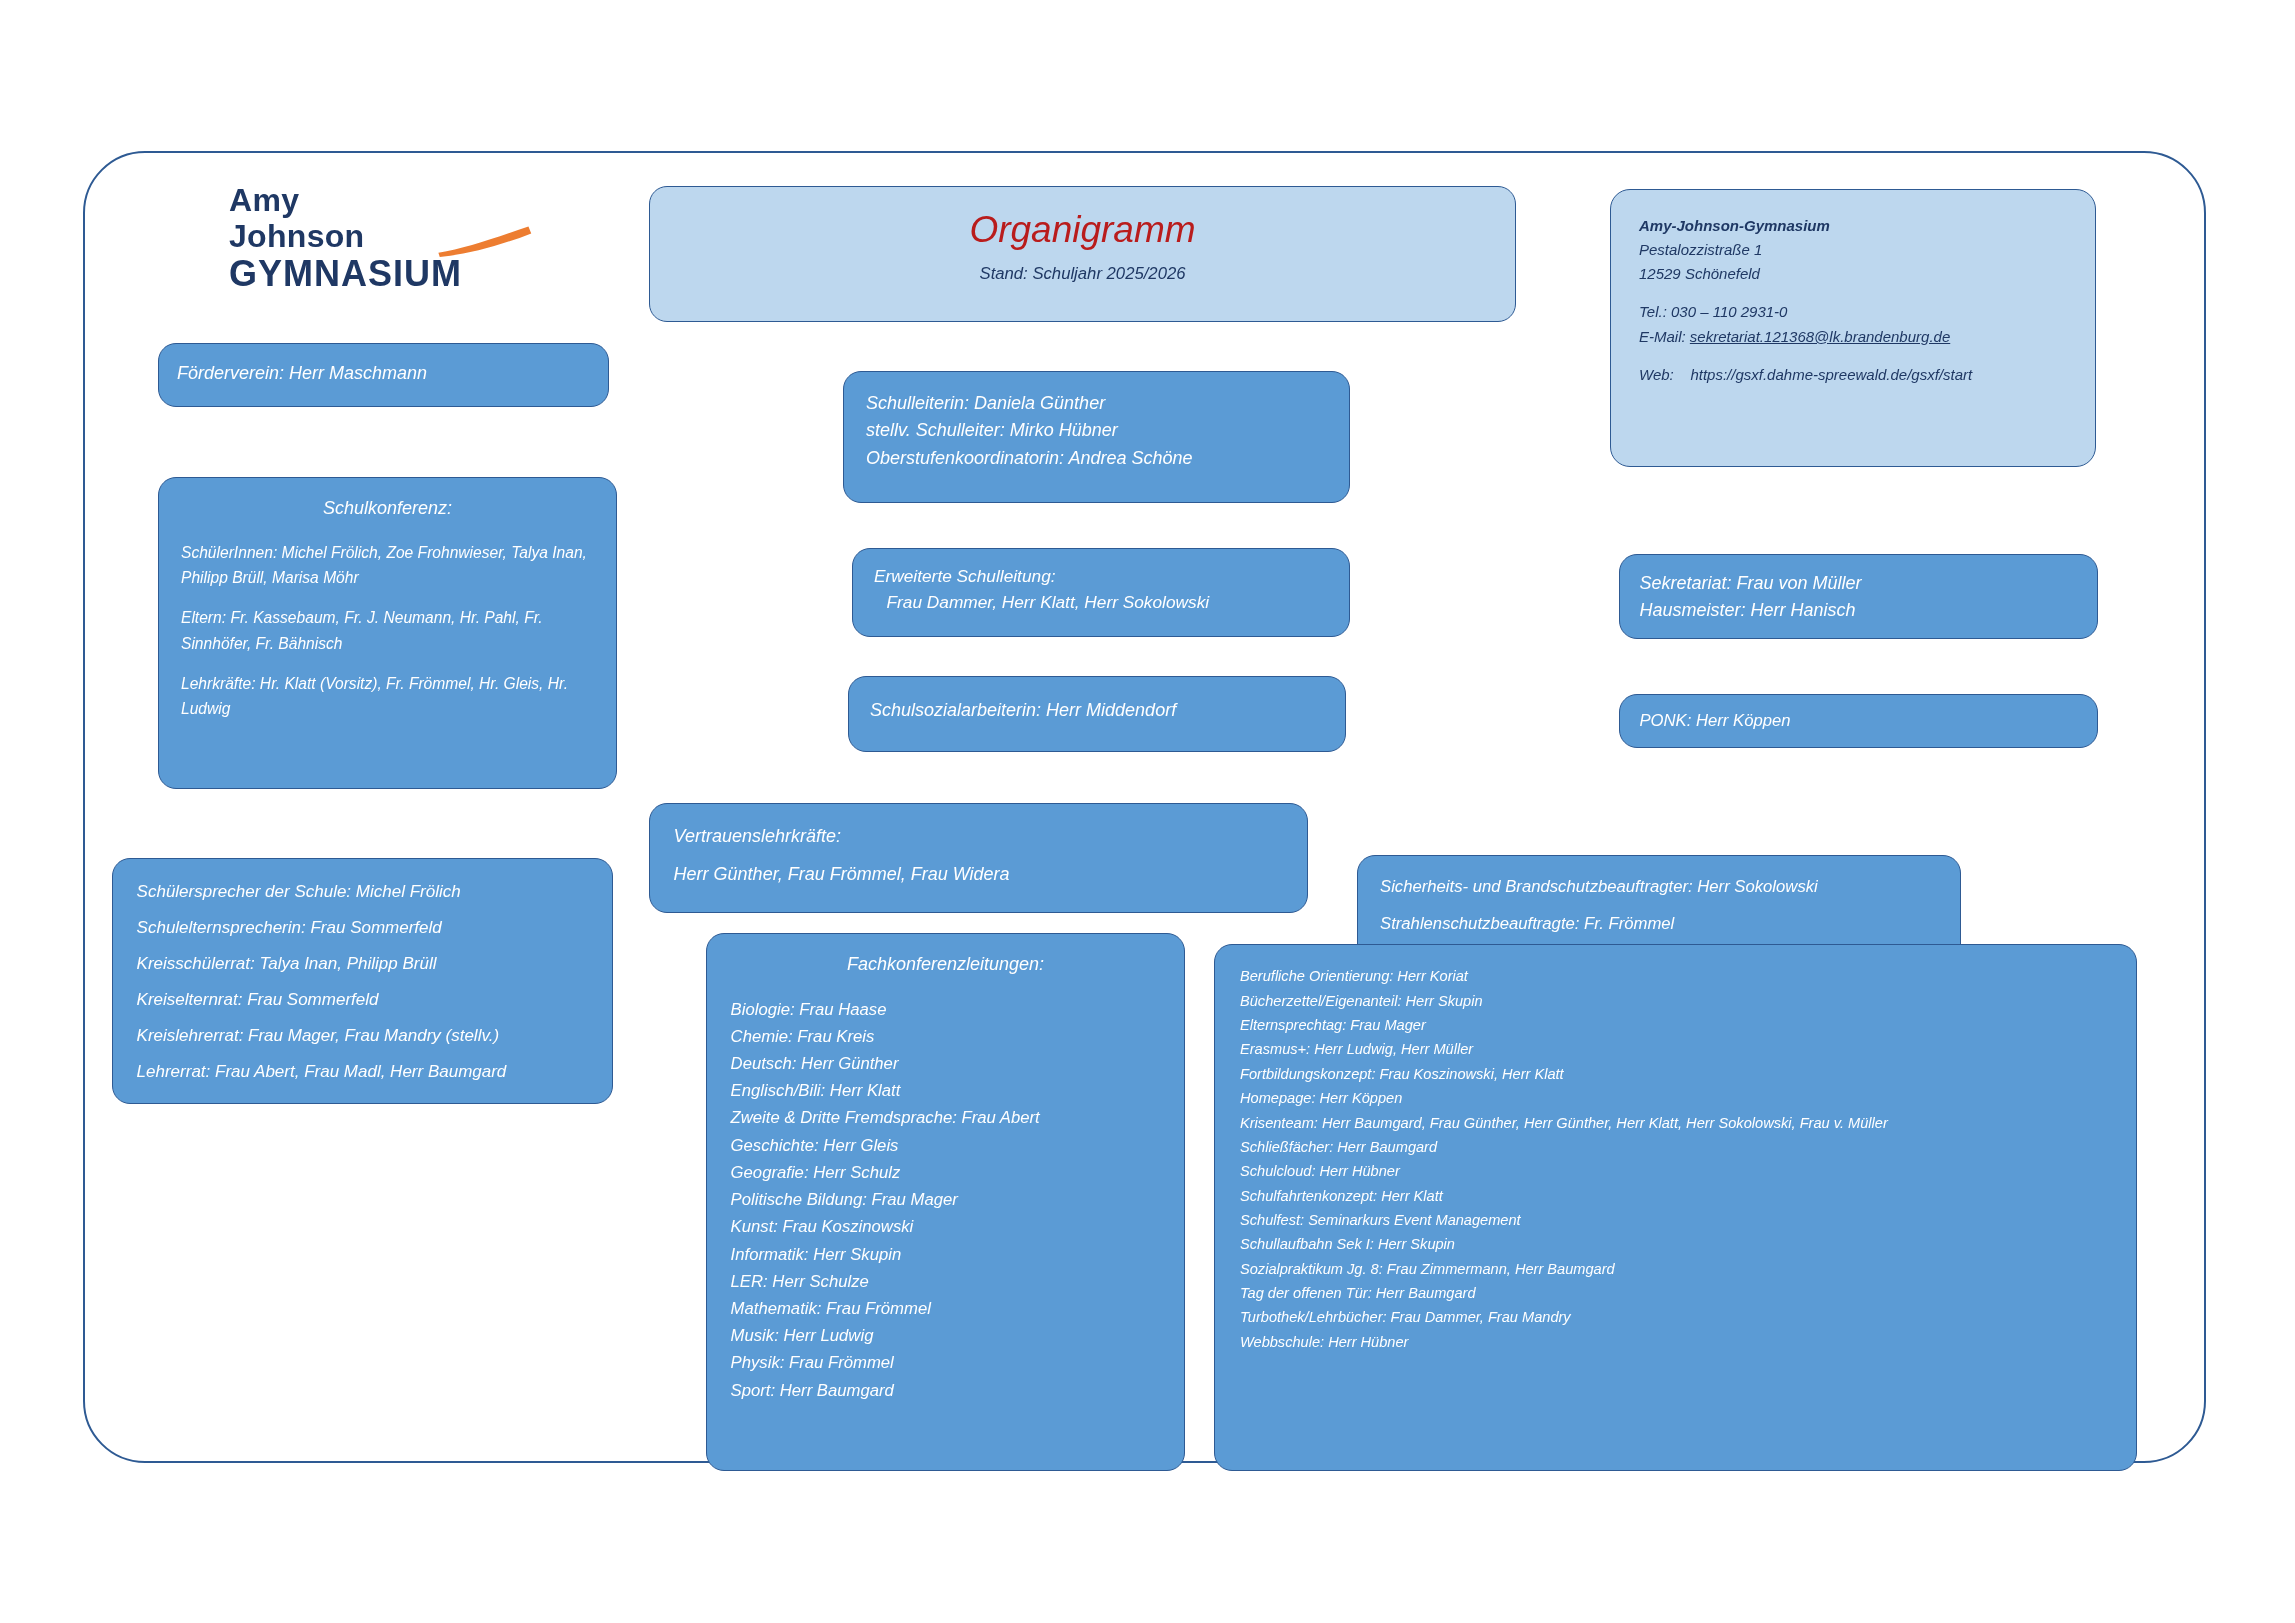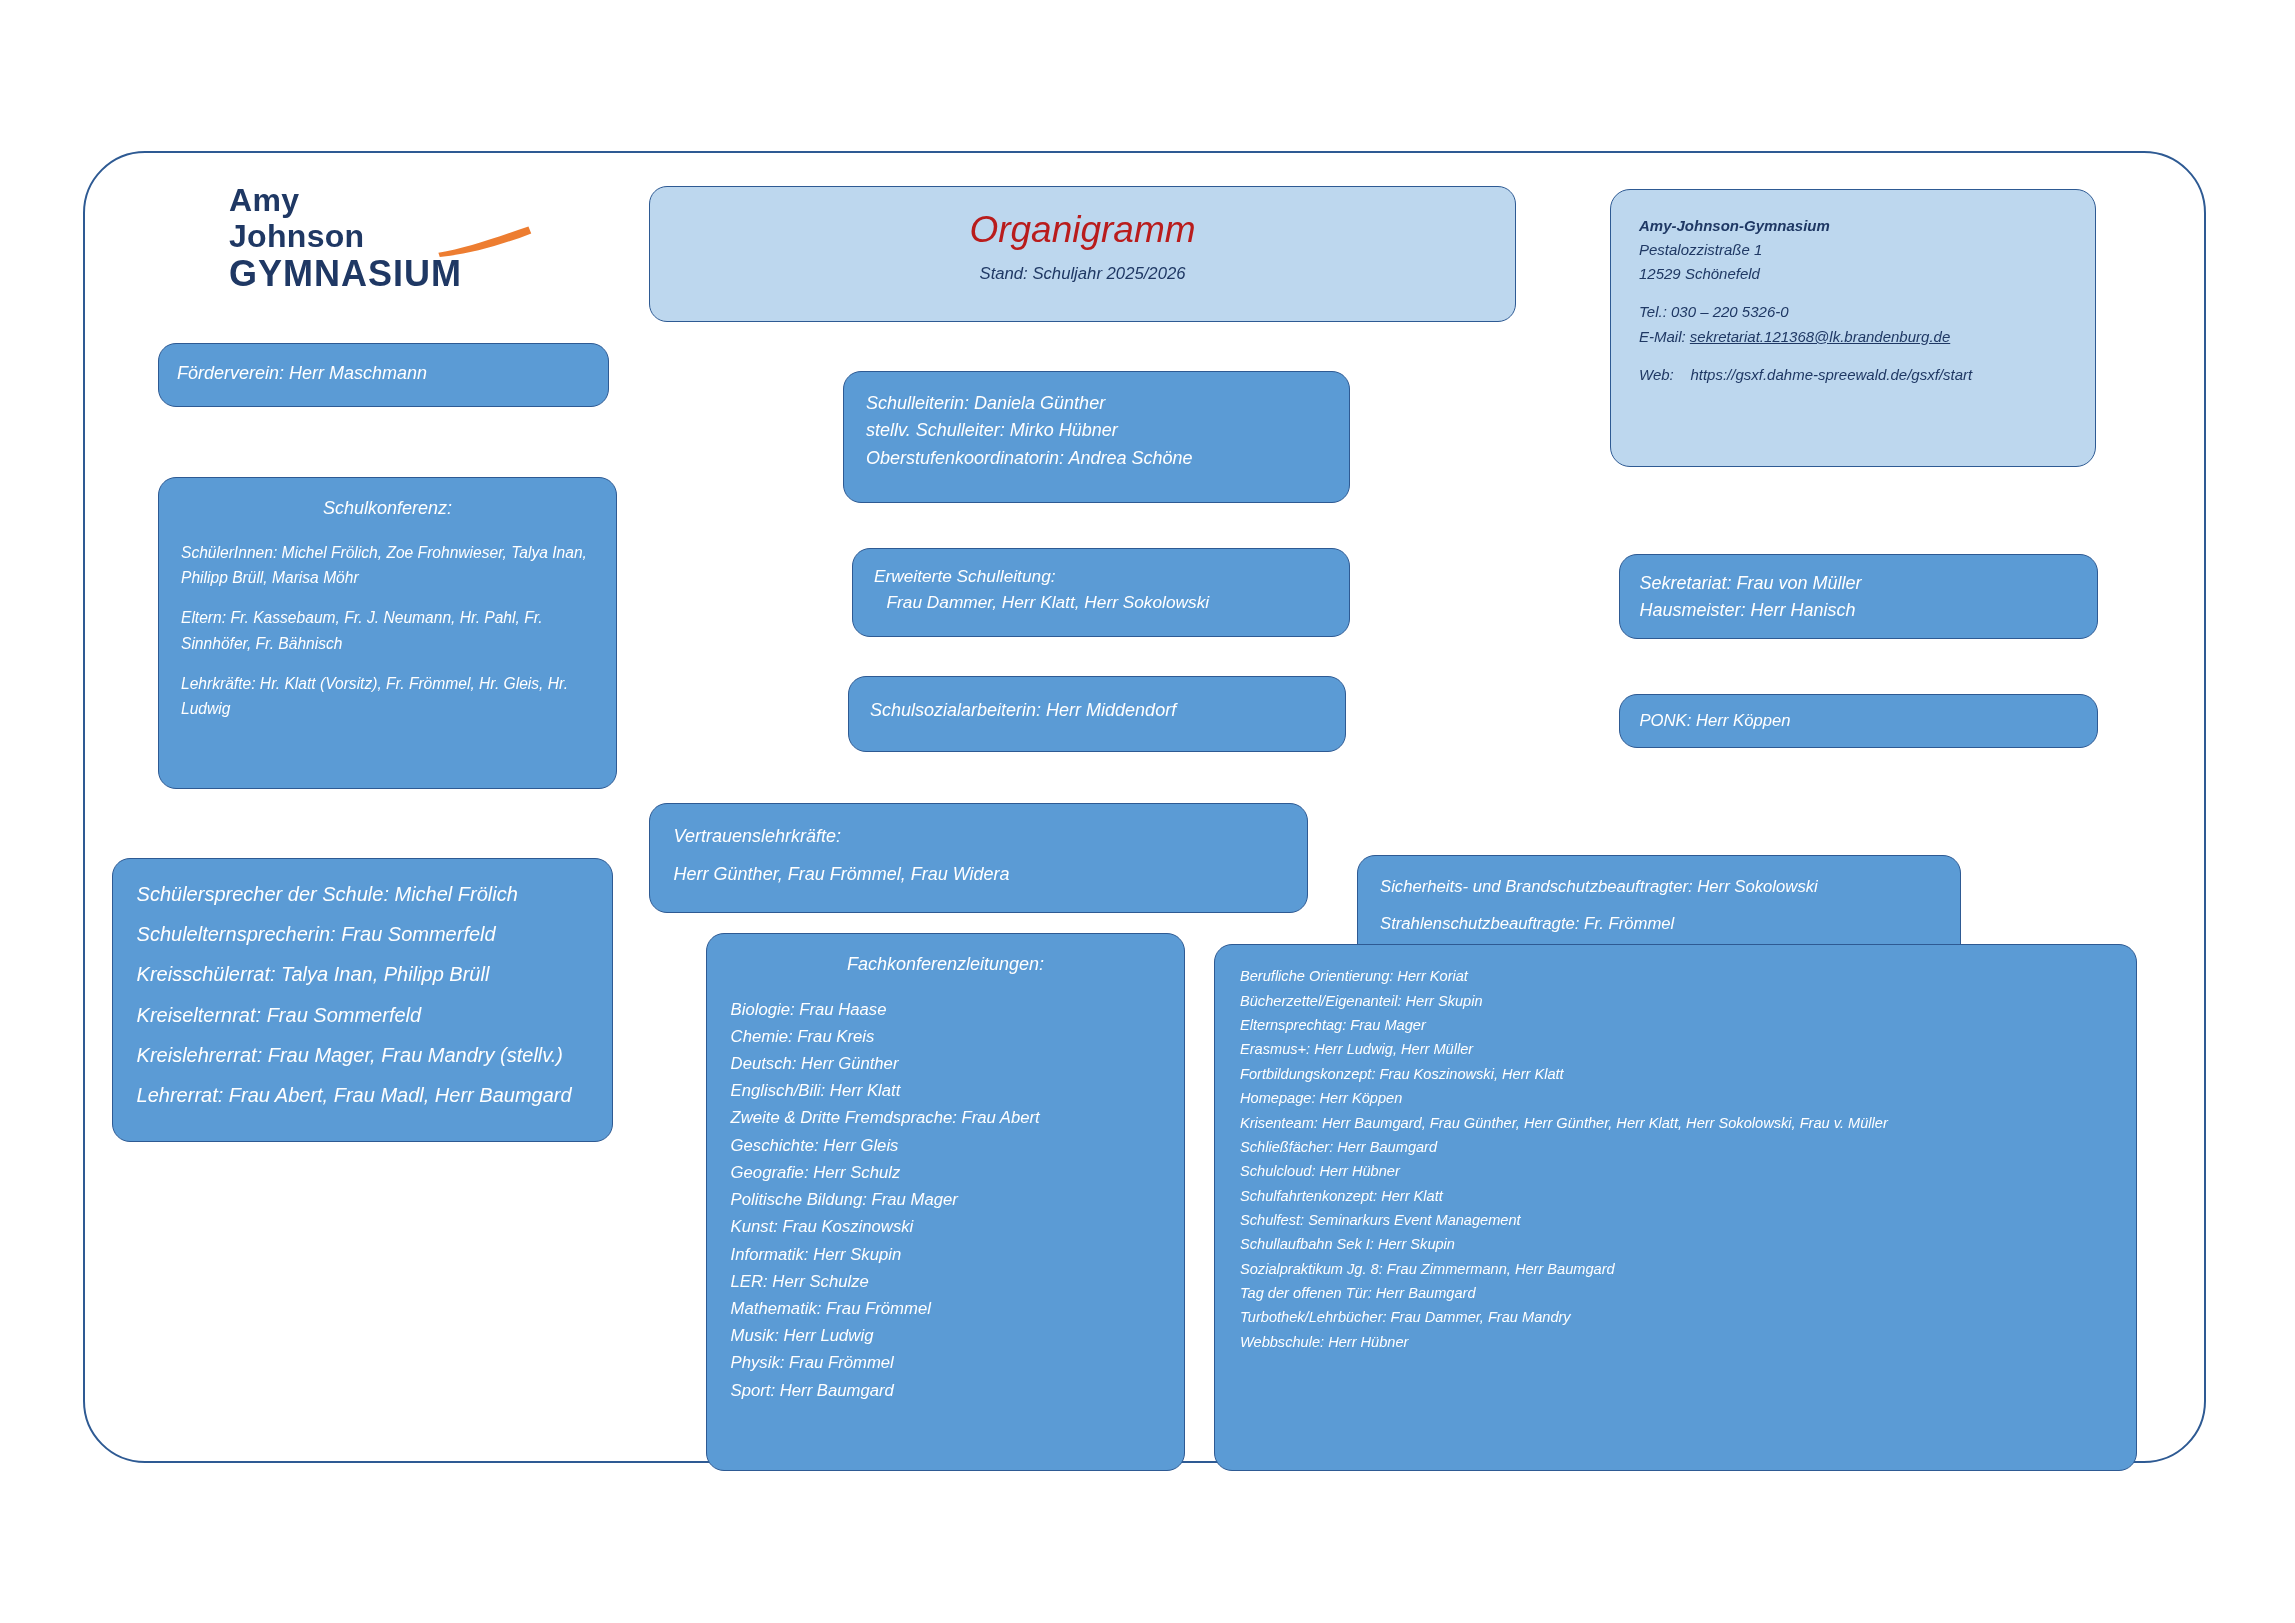--- a/index.html
+++ b/index.html
@@ -110,22 +110,22 @@
     padding: 16.7px 18px; font-size: 18px;
   }
   #schulkonferenz-box {
     left: 158px; top: 477px; width: 459px; height: 312px;
     padding: 18px 22px;
   }
   #schulkonferenz-box .head { font-size: 18px; text-align: center; margin-bottom: 18px;}
   #schulkonferenz-box .para { font-size: 15.6px; line-height: 1.62; margin-bottom: 15.3px;}
 
   #sprecher-box {
-    left: 112px; top: 858px; width: 501px; height: 284px;
-    padding: 21px 23.6px; font-size: 20px;
+    left: 112px; top: 858px; width: 501px; height: 246px;
+    padding: 21px 23.6px; font-size: 17px;
   }
   #sprecher-box .row { margin-bottom: 11.8px; }
 
   #schulprogramm-box {
     left: 112px; top: 1169px; width: 472px; height: 187px;
     padding: 21px 23.6px;
   }
   #schulprogramm-box .head { font-size: 18px; text-align: center; margin-bottom: 19.4px; }
   #schulprogramm-box .para { font-size: 16.3px; line-height: 1.62; }
 
@@ -193,21 +193,21 @@
   <div class="box light ctr" id="title-box">
     <div class="t-main">Organigramm</div>
     <div class="t-sub">Stand: Schuljahr 2025/2026</div>
   </div>
 
   <div class="box light" id="contact-box">
     <div class="line" style="font-weight:bold;">Amy-Johnson-Gymnasium</div>
     <div class="line">Pestalozzistraße 1</div>
     <div class="line">12529 Schönefeld</div>
     <div class="spacer"></div>
-    <div class="line">Tel.: 030 – 220 5326-0</div>
+    <div class="line">Tel.: 030 – 110 2931-0</div>
     <div class="line">
       <span>E-Mail:</span>
       <span class="mail-link">sekretariat.121368@lk.brandenburg.de</span>
     </div>
     <div class="spacer"></div>
     <div class="line">
       <span>Web:</span>
       &nbsp;&nbsp;
       <span>https://gsxf.dahme-spreewald.de/gsxf/start</span>
     </div>

